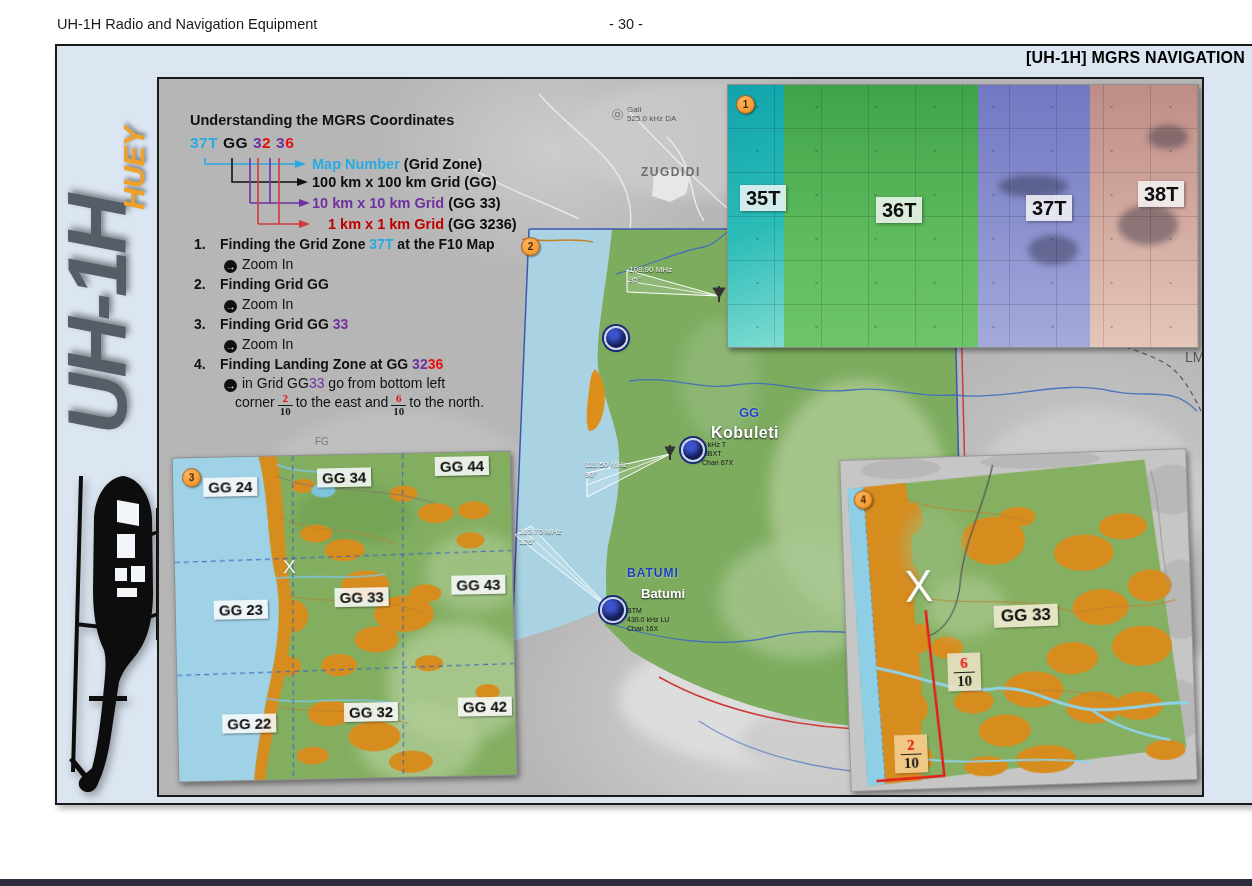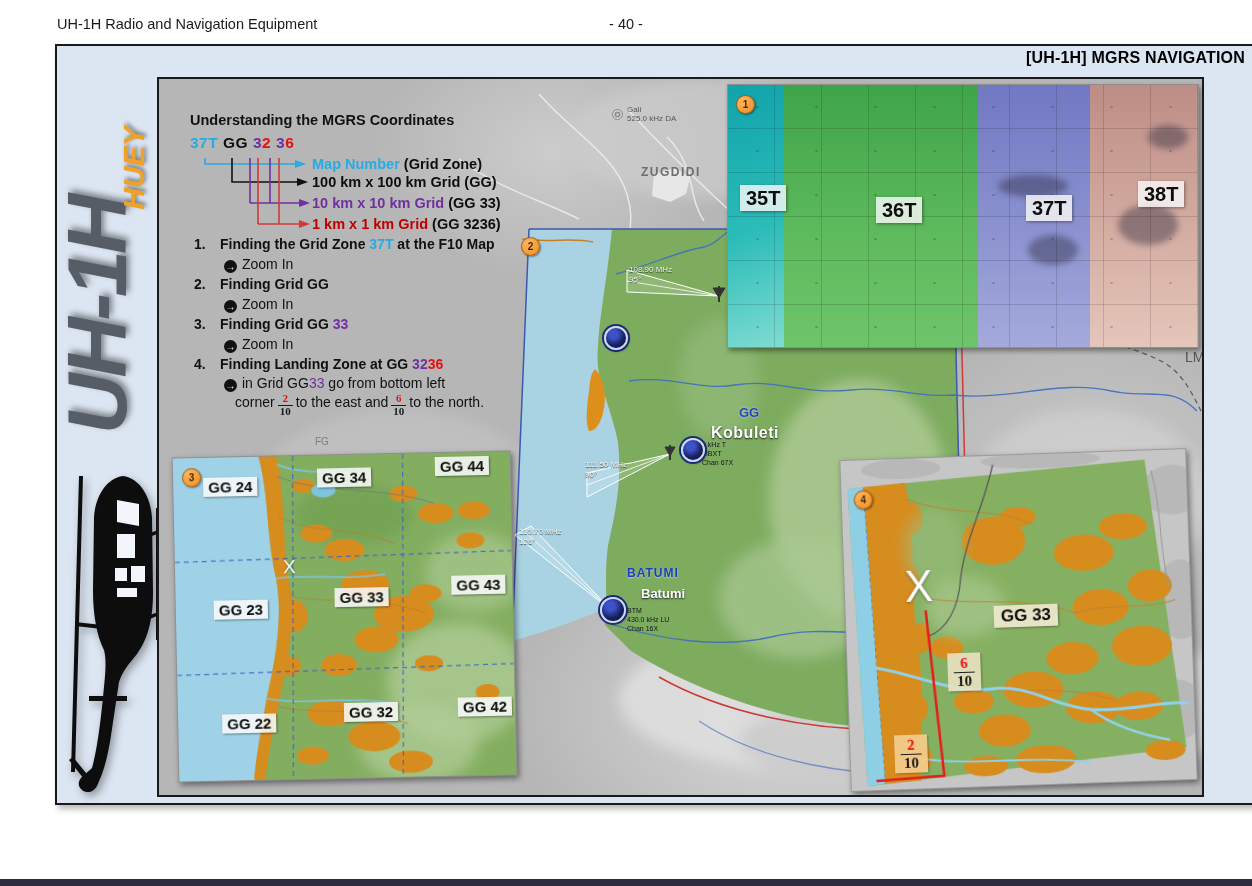--- a/index.html
+++ b/index.html
@@ -28,21 +28,21 @@
       radial-gradient(300px 200px at 90% 55%, rgba(205,205,205,.9) 0%, rgba(205,205,205,0) 70%),
       radial-gradient(260px 180px at 38% 10%, rgba(207,207,207,.9) 0%, rgba(207,207,207,0) 70%),
       radial-gradient(220px 160px at 86% 26%, rgba(196,196,196,.8) 0%, rgba(196,196,196,0) 70%),
       #b6b6b6;}
   .mapsvg{position:absolute;left:0;top:0;}
   
   .t-title{position:absolute;left:13px;top:5px;font-size:21px;font-weight:bold;font-style:italic;color:#0d0d0d;white-space:nowrap;}
   .t-sub{position:absolute;left:31px;top:33px;font-size:14.5px;font-weight:bold;}
   .t-coord{position:absolute;left:31px;top:55px;font-size:15.5px;font-weight:bold;letter-spacing:.5px;}
   .leg{position:absolute;left:153px;font-size:14.5px;font-weight:bold;white-space:nowrap;line-height:18px;}
-  .cy{color:#29aae2;} .pu{color:#7030a0;} .dr{color:#c00000;} .rr{color:#e80f0f;} .bk{color:#0d0d0d;}
+  .cy{color:#29aae2;} .pu{color:#7030a0;} .dr{color:#c00000;margin-left:16px;} .rr{color:#e80f0f;} .bk{color:#0d0d0d;}
   .step{position:absolute;font-size:14px;font-weight:bold;white-space:nowrap;line-height:18px;}
   .step .num{position:absolute;left:35px;}
   .step .txt{position:absolute;left:61px;}
   .sub{position:absolute;left:65px;font-size:14px;white-space:nowrap;line-height:18px;}
   .zico{display:inline-block;width:13px;height:13px;border-radius:50%;background:#101010;color:#fff;
         font-size:10px;line-height:13px;text-align:center;margin-right:5px;vertical-align:-1px;}
   .frac{display:inline-block;text-align:center;vertical-align:-8px;line-height:1.05;margin:0 3px;
         font-family:"Liberation Serif",serif;font-size:11px;font-weight:bold;}
   .frac .fn{display:block;color:#e80f0f;}
   .frac .fd{display:block;color:#1a1a1a;border-top:1.4px solid #1a1a1a;padding:0 2px;}
@@ -94,21 +94,21 @@
   .fracchip .fd{display:block;color:#1a1a1a;border-top:1.6px solid #1a1a1a;padding:0 3px;}
   .fc6{left:100px;top:196px;background:rgba(236,226,196,.88);}
   .fc2{left:44px;top:276px;background:rgba(243,205,140,.92);}
 </style>
 </head>
 <body>
 
 <div class="page">
 
   <div class="hdr-left">UH-1H Radio and Navigation Equipment</div>
-  <div class="hdr-page">- 40 -</div>
+  <div class="hdr-page">- 30 -</div>
 
   <div class="outer">
     <div class="banner">[UH-1H] MGRS NAVIGATION</div>
 
     <div class="logo-main">UH-1H</div>
     <div class="logo-sub">HUEY</div>
     <svg class="heli" viewBox="0 0 118 330">
       <polygon points="20,12 24,12 16,308 12,308" fill="#0d0d0d"></polygon>
       <polygon points="16,158 52,162 52,166 16,162" fill="#0d0d0d"></polygon>
       <path d="M64,12 C80,14 92,32 93,54 L94,128 C94,158 88,176 78,190 C70,200 64,206 60,218 L54,258

